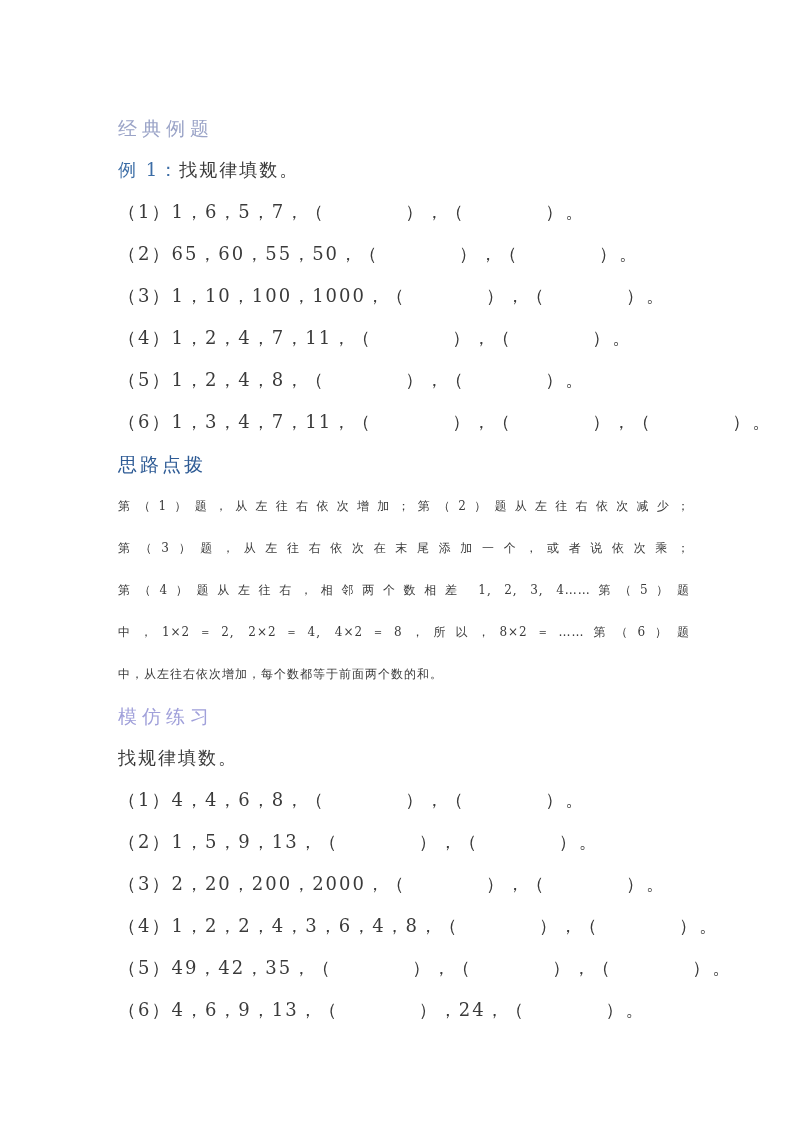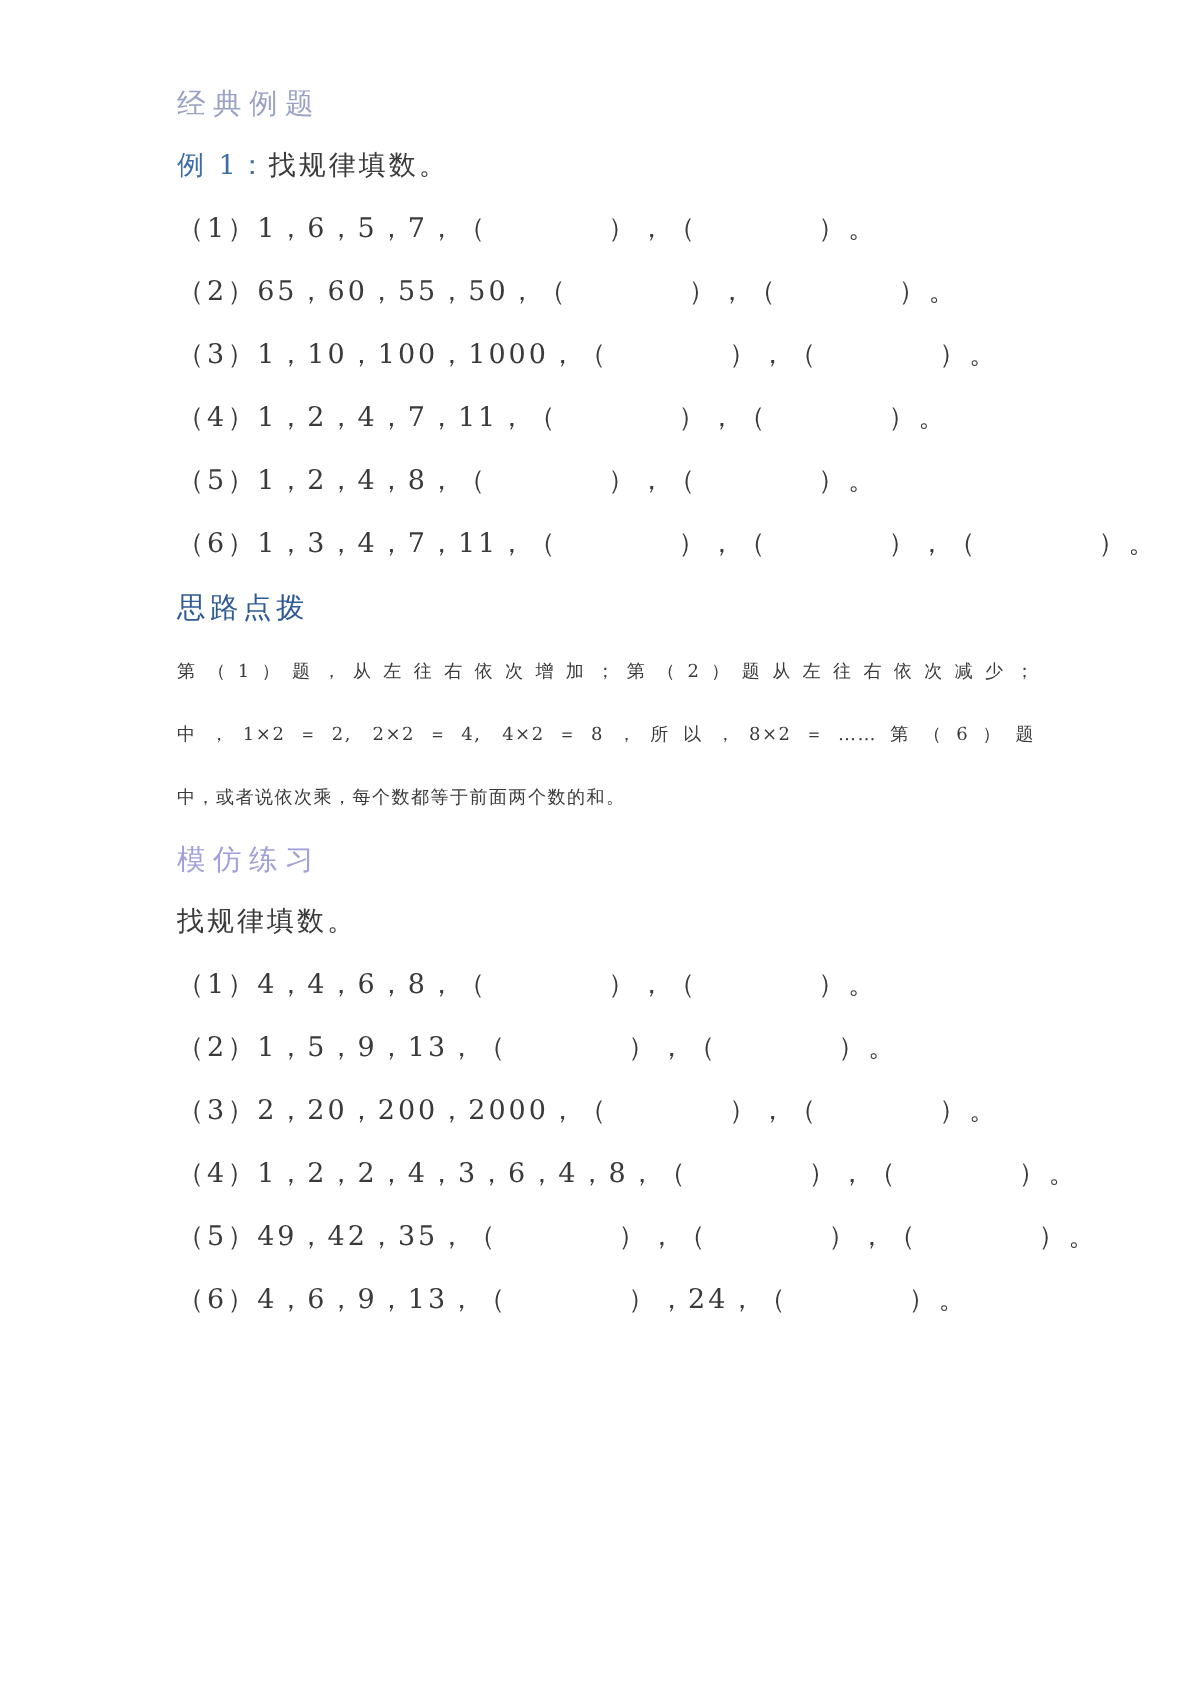--- a/index.html
+++ b/index.html
@@ -6,21 +6,21 @@
     margin: 0;
     padding: 0;
     background: #ffffff;
   }
   .page {
     position: relative;
     box-sizing: border-box;
     width: 800px;
     height: 1131px;
     background: var(--page-background, #ffffff);
-    padding: 48px 110px 0 118px;
+    padding: 107px 110px 0 118px;
     font-family: "DejaVu Serif", "Liberation Serif", serif;
     color: var(--body-text, #3a3a3a);
     overflow: hidden;
   }
   .row {
     height: 42px;
     line-height: 42px;
     font-size: 18px;
     letter-spacing: 2px;
     white-space: nowrap;
@@ -59,22 +59,24 @@
   <div class="row">（1）1，6，5，7，（　　　　），（　　　　）。</div>
   <div class="row">（2）65，60，55，50，（　　　　），（　　　　）。</div>
   <div class="row">（3）1，10，100，1000，（　　　　），（　　　　）。</div>
   <div class="row">（4）1，2，4，7，11，（　　　　），（　　　　）。</div>
   <div class="row">（5）1，2，4，8，（　　　　），（　　　　）。</div>
   <div class="row">（6）1，3，4，7，11，（　　　　），（　　　　），（　　　　）。</div>
 
   <div class="row heading heading-tips">思路点拨</div>
 
   <div class="tips-row justify">第（1）题，从左往右依次增加；第（2）题从左往右依次减少；</div>
+  <div class="tips-row justify">第（3）题，从左往右依次在末尾添加一个，或者说依次乘；</div>
+  <div class="tips-row justify">第（4）题从左往右，相邻两个数相差 1, 2, 3, 4……第（5）题</div>
   <div class="tips-row justify">中，1×2＝2, 2×2＝4, 4×2＝8，所以，8×2＝……第（6）题</div>
-  <div class="tips-row">中，或者说依次乘，每个数都等于前面两个数的和。</div>
+  <div class="tips-row">中，从左往右依次增加，每个数都等于前面两个数的和。</div>
 
   <div class="row heading heading-practice">模仿练习</div>
 
   <div class="row">找规律填数。</div>
 
   <div class="row">（1）4，4，6，8，（　　　　），（　　　　）。</div>
   <div class="row">（2）1，5，9，13，（　　　　），（　　　　）。</div>
   <div class="row">（3）2，20，200，2000，（　　　　），（　　　　）。</div>
   <div class="row">（4）1，2，2，4，3，6，4，8，（　　　　），（　　　　）。</div>
   <div class="row">（5）49，42，35，（　　　　），（　　　　），（　　　　）。</div>

